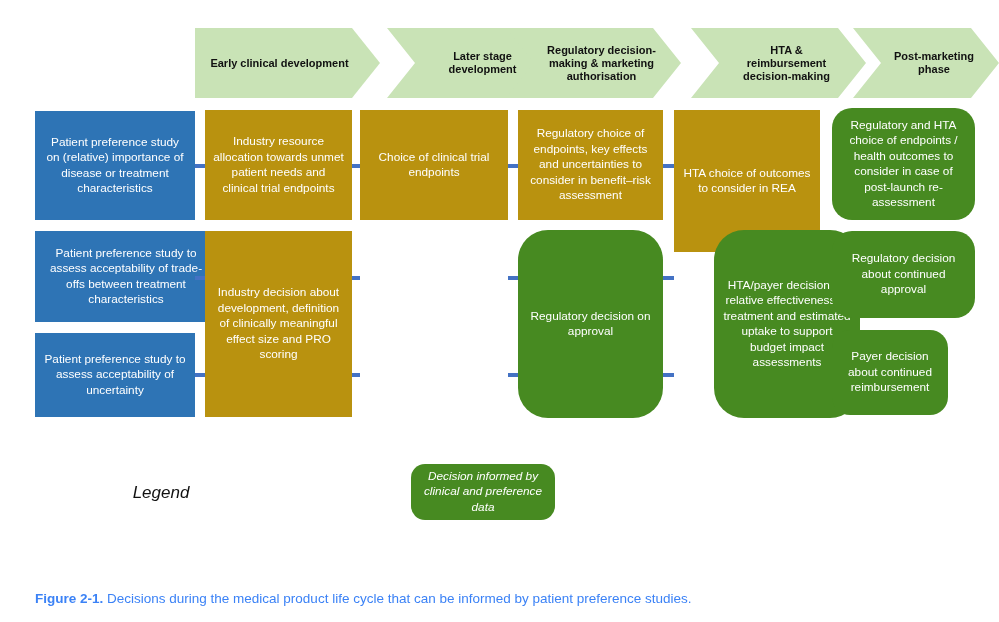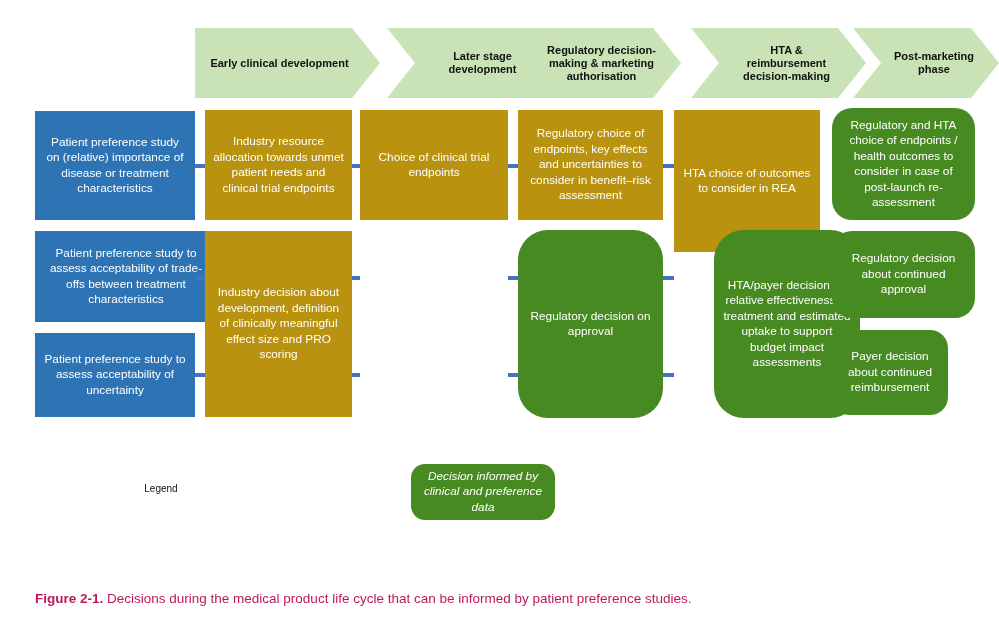--- a/index.html
+++ b/index.html
@@ -52,28 +52,28 @@
   #box-continued-approval{left:832px;top:231px;width:143px;height:87px;}
   #box-continued-reimb{left:832px;top:330px;width:116px;height:85px;border-radius:18px;}
   
   .conn{position:absolute;height:4px;background:var(--connector,#4472C4);}
   .cy1{top:164px;} .cy2{top:276px;} .cy3{top:373px;}
   .cxa{left:195px;width:10px;} .cxb{left:352px;width:8px;}
   .cxc{left:508px;width:10px;} .cxd{left:663px;width:11px;}
   
   #legend-label{
     position:absolute; left:126px; top:483px; width:70px; text-align:center;
-    font-size:10px; color:#111;
+    font-style:italic; font-size:17px; color:#111;
   }
   #legend-gold{left:203px;top:464px;width:145px;height:56px;}
   #legend-green{left:363px;top:464px;width:144px;height:56px;border-radius:14px;margin-left:48px;}
   
   #caption{
     position:absolute; left:35px; top:591px; width:930px;
-    font-size:13.5px; color:#be185d;
+    font-size:13.5px; color:#3b82f6;
   }
   #caption b{font-weight:bold;}
 </style>
 </head>
 <body>
 
 <div id="canvas">
 
   <div class="chev first" id="chev1">
     <span class="lbl">Early clinical development</span>

